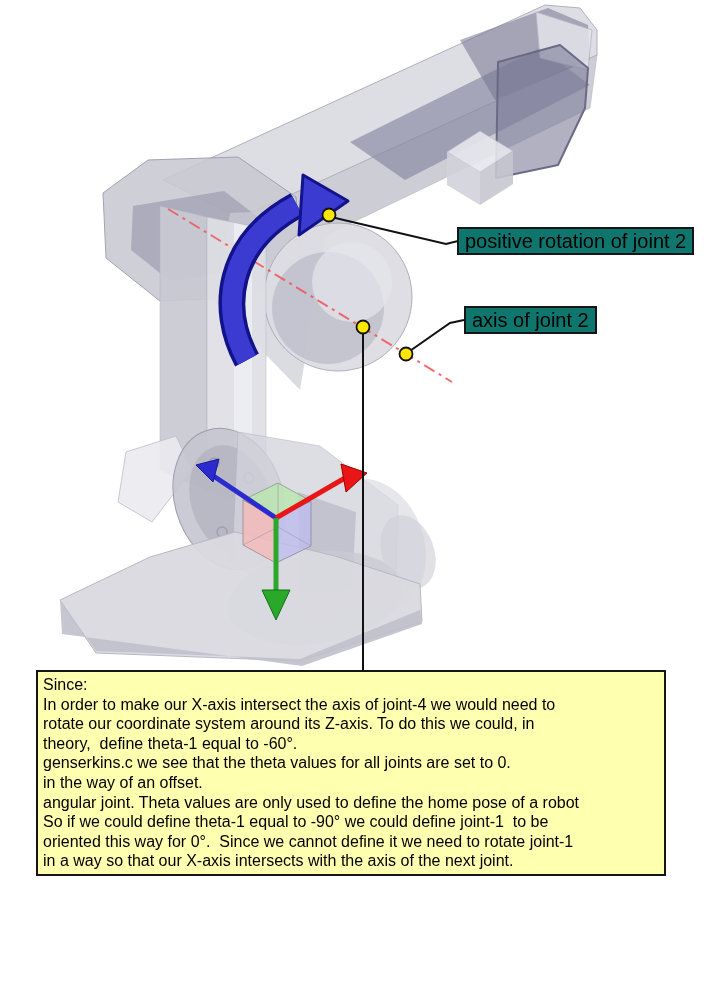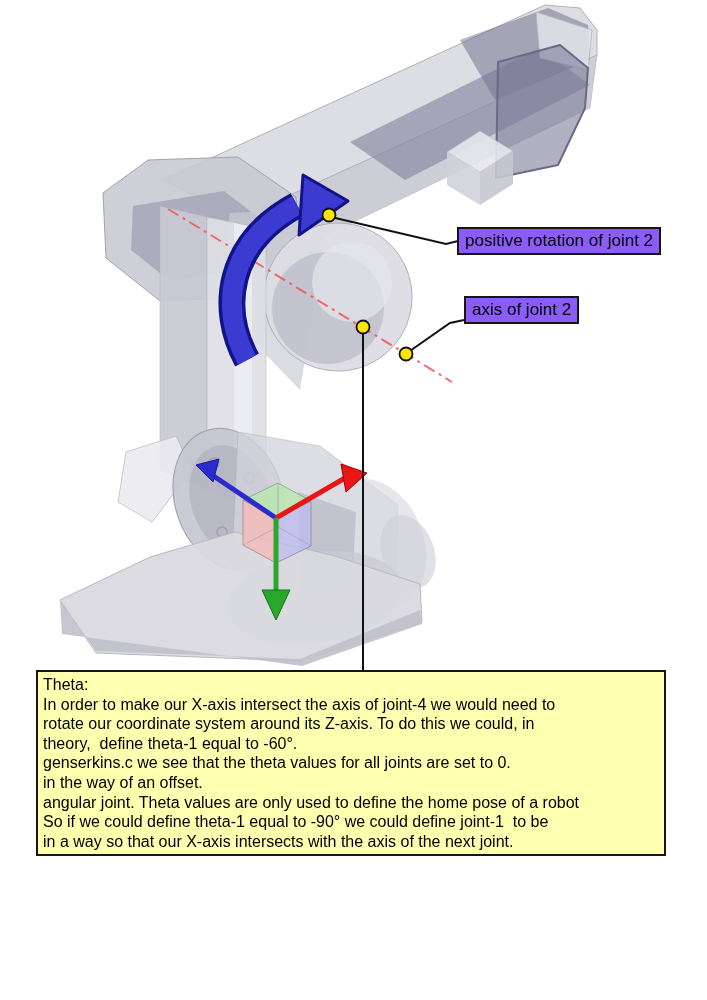--- a/index.html
+++ b/index.html
@@ -2,25 +2,25 @@
 <html><head>
 <meta charset="utf-8">
 <style>
   html,body { margin:0; padding:0; }
   body {
     width:707px; height:1000px; position:relative; background:#ffffff;
     font-family:"Liberation Sans", sans-serif; color:#000; overflow:hidden;
   }
   #scene { position:absolute; left:0; top:0; }
   .callout {
-    position:absolute; background:#8b5cf6; border:2px solid #151515;
-    font-size:17px; line-height:20px; padding:2px 6px; white-space:nowrap;
+    position:absolute; background:#0f766e; border:2px solid #151515;
+    font-size:20px; line-height:20px; padding:2px 6px; white-space:nowrap;
   }
   #callout-rotation { left:457px; top:227px; }
-  #callout-axis     { left:464px; top:296px; }
+  #callout-axis     { left:464px; top:306px; }
   .note-box {
     position:absolute; left:36px; top:670px; width:616px;
     background:#ffffb0; border:2px solid #151515;
     font-size:16px; line-height:19.6px; padding:3px 5px;
   }
   .note-line { white-space:pre; }
 </style>
 </head>
 <body>
 
@@ -116,24 +116,25 @@
     <circle cx="363" cy="327" r="6.5" fill="#ffe600" stroke="#111" stroke-width="1.8"></circle>
     <circle cx="406" cy="354" r="6.5" fill="#ffe600" stroke="#111" stroke-width="1.8"></circle>
   </g>
 </svg>
 
 <div id="callout-rotation" class="callout">positive rotation of joint 2</div>
 
 <div id="callout-axis" class="callout">axis of joint 2</div>
 
 <div class="note-box">
-  <div class="note-line">Theta:</div>
+  <div class="note-line">Since:</div>
   <div>
       <div class="note-line">In order to make our X-axis intersect the axis of joint-4 we would need to</div>
       <div class="note-line">rotate our coordinate system around its Z-axis. To do this we could, in</div>
       <div class="note-line">theory,  define theta-1 equal to -60°.</div>
       <div class="note-line">genserkins.c we see that the theta values for all joints are set to 0.</div>
       <div class="note-line">in the way of an offset.</div>
       <div class="note-line">angular joint. Theta values are only used to define the home pose of a robot</div>
       <div class="note-line">So if we could define theta-1 equal to -90° we could define joint-1  to be</div>
+      <div class="note-line">oriented this way for 0°.  Since we cannot define it we need to rotate joint-1</div>
       <div class="note-line">in a way so that our X-axis intersects with the axis of the next joint.</div>
     </div>
 </div>
 
 </body></html>

